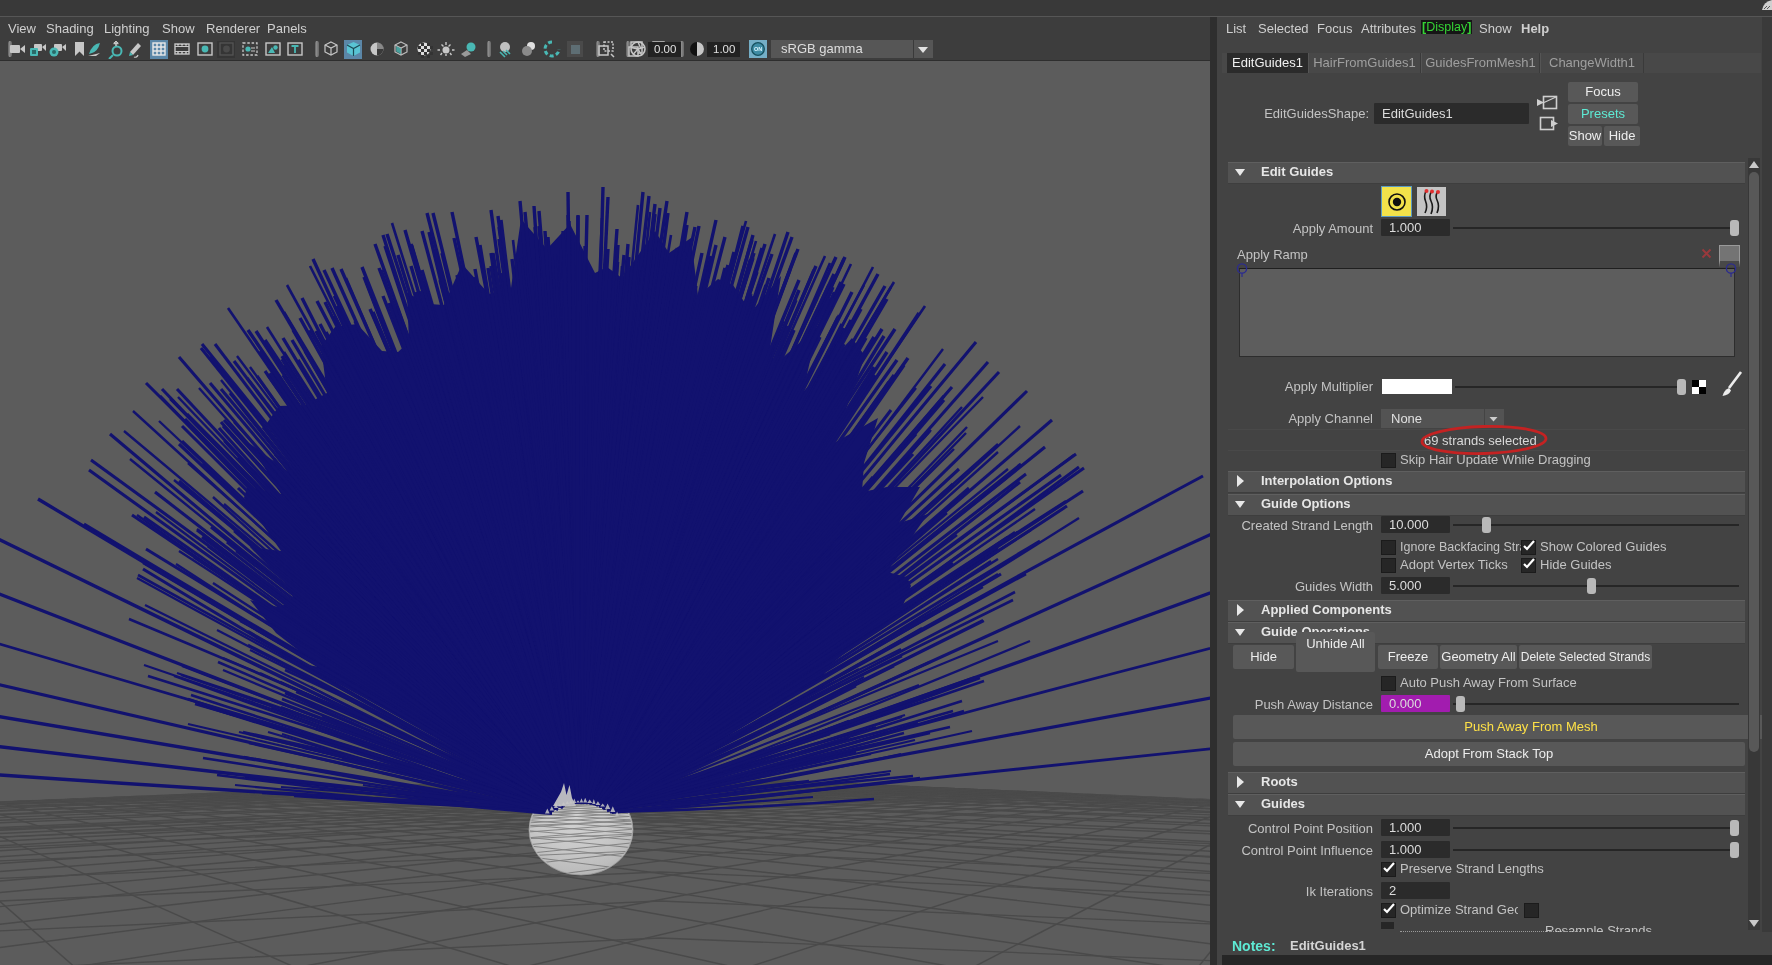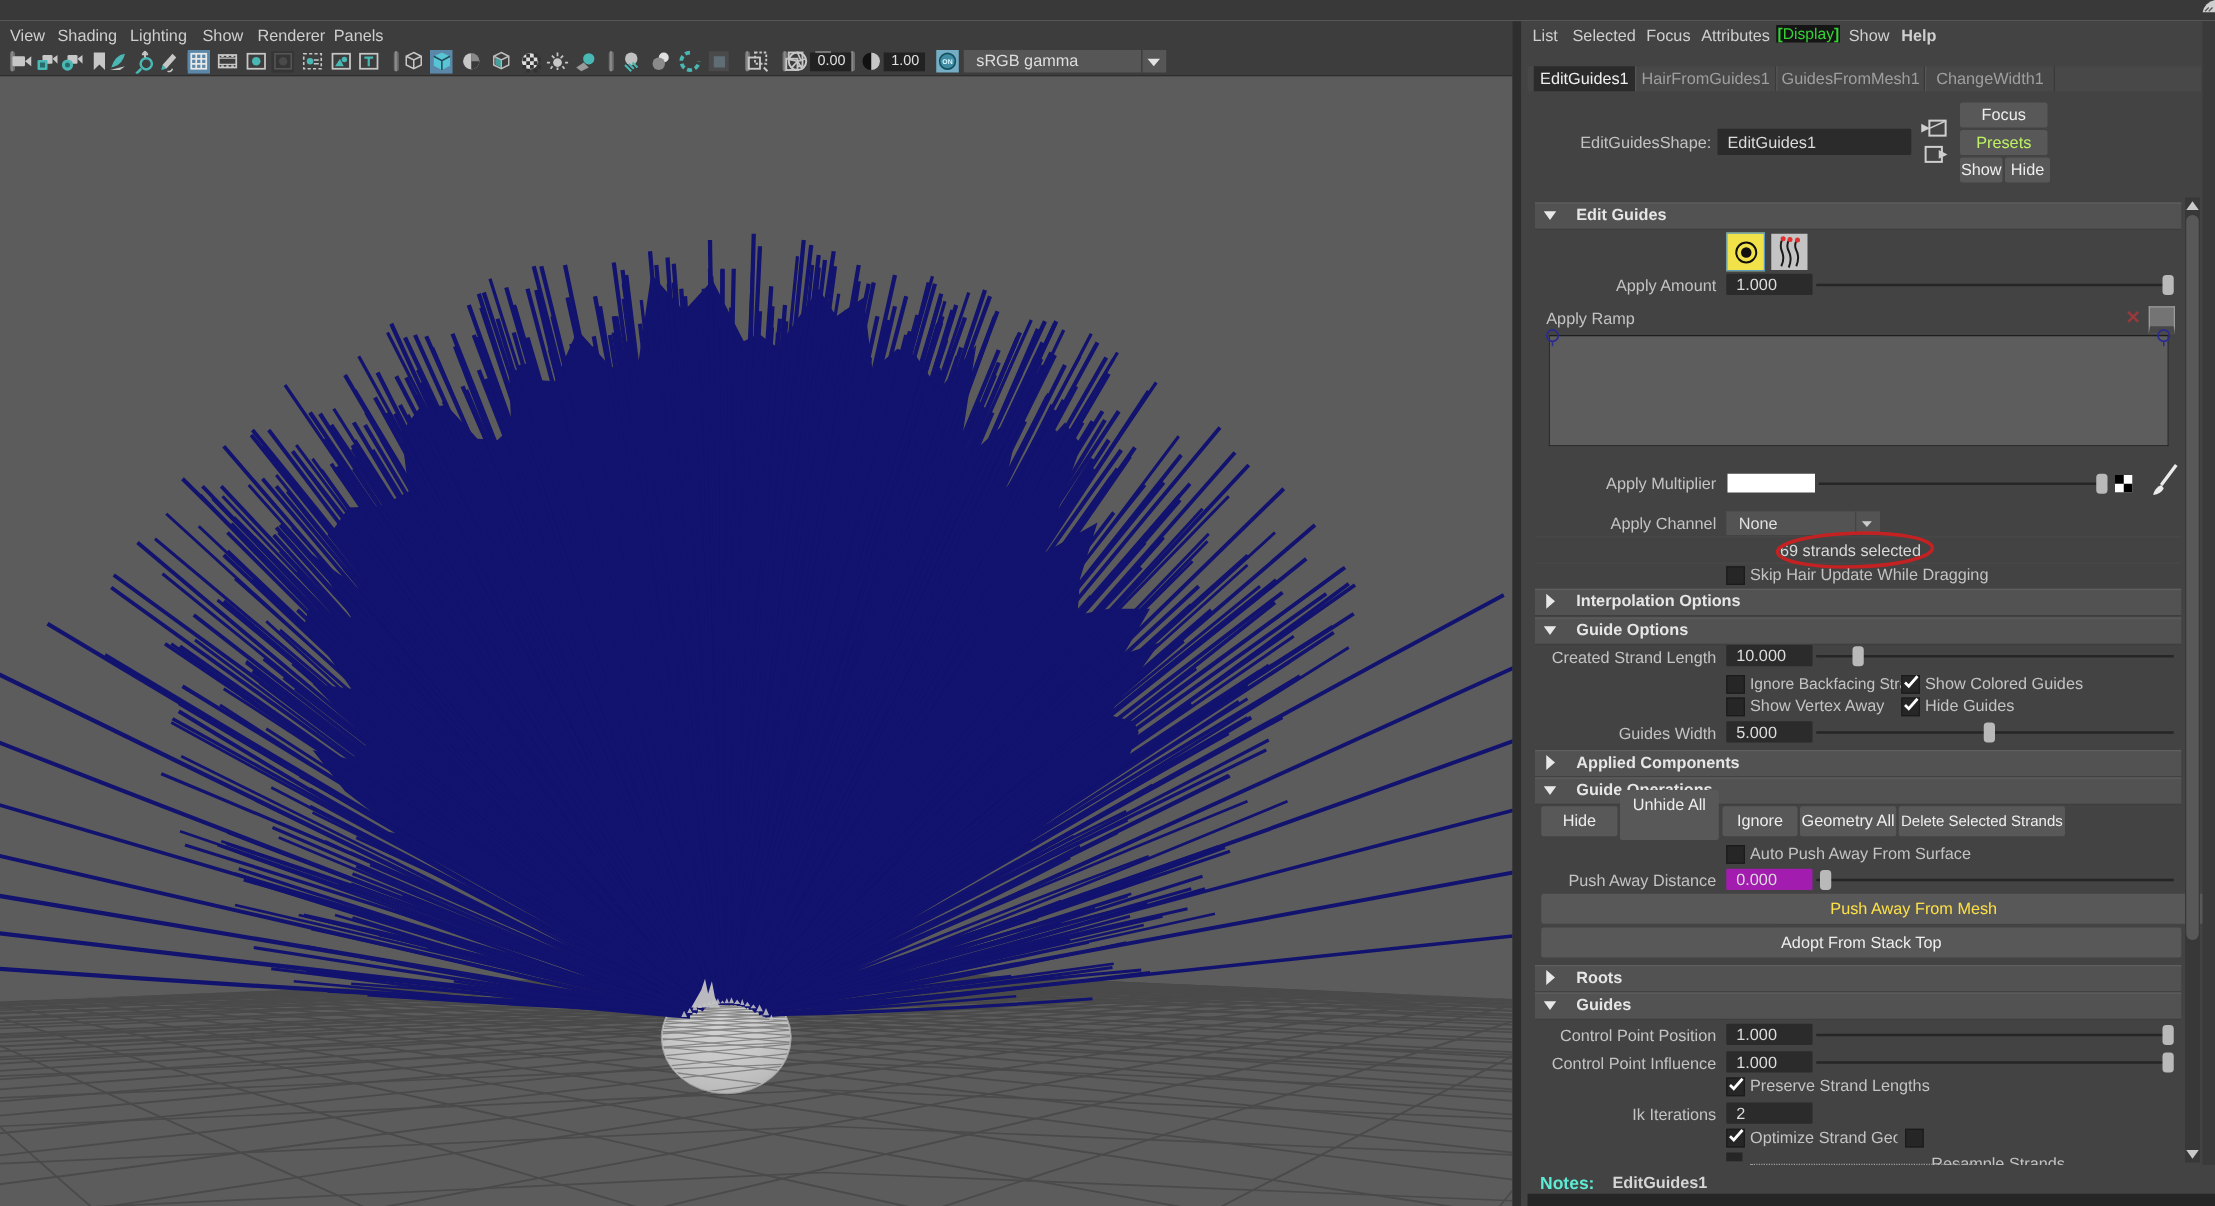--- a/index.html
+++ b/index.html
@@ -1232,21 +1232,21 @@
 <svg style="position:absolute;left:1536px;top:95px" width="24" height="16">
     <rect x="7.5" y="1.5" width="13" height="12" fill="none" stroke="#cfcfcf" stroke-width="1.6"></rect>
     <path d="M1 4 L1 11 L8 7.5 Z" fill="#cfcfcf"></path>
     <path d="M8 7.5 L20 2" stroke="#cfcfcf" stroke-width="1.2"></path>
   </svg>
 <svg style="position:absolute;left:1537px;top:116px" width="24" height="16">
     <rect x="3.5" y="1.5" width="13" height="12" fill="none" stroke="#cfcfcf" stroke-width="1.6"></rect>
     <path d="M14 4 L14 11 L21 7.5 Z" fill="#cfcfcf"></path>
   </svg>
 <div style="position:absolute;left:1568px;top:82px;width:70px;height:20px;background:#585858;border-radius:2px;color:#ededed;font-size:13px;line-height:20px;text-align:center;white-space:nowrap;overflow:hidden">Focus</div>
-<div style="position:absolute;left:1568px;top:104px;width:70px;height:20px;background:#585858;border-radius:2px;color:#bef264;font-size:13px;line-height:20px;text-align:center;white-space:nowrap;overflow:hidden">Presets</div>
+<div style="position:absolute;left:1568px;top:104px;width:70px;height:20px;background:#585858;border-radius:2px;color:#5eead4;font-size:13px;line-height:20px;text-align:center;white-space:nowrap;overflow:hidden">Presets</div>
 <div style="position:absolute;left:1568px;top:126px;width:34px;height:20px;background:#585858;border-radius:2px;color:#ededed;font-size:13px;line-height:20px;text-align:center;white-space:nowrap;overflow:hidden">Show</div>
 <div style="position:absolute;left:1604px;top:126px;width:36px;height:20px;background:#585858;border-radius:2px;color:#ededed;font-size:13px;line-height:20px;text-align:center;white-space:nowrap;overflow:hidden">Hide</div>
 <div style="position:absolute;left:1228px;top:162px;width:517px;height:20px;background:#525252;border-top:1px solid #5f5f5f;border-bottom:1px solid #3e3e3e"></div>
 <svg style="position:absolute;left:1230px;top:162px" width="20" height="20">
     <path d="M5 7 L15 7 L10 14 Z" fill="#e8e8e8"></path>
   </svg>
 <div style="position:absolute;left:1261px;top:164px;color:#e6e6e6;font-size:13px;font-weight:bold">Edit Guides</div>
 <div style="position:absolute;left:1381px;top:186px;width:29px;height:29px;background:#f2e24a;border:1.5px solid #5a9ac2"></div>
 <svg style="position:absolute;left:1381px;top:186px" width="31" height="31">
     <circle cx="16" cy="16" r="8" fill="none" stroke="#101010" stroke-width="1.6"></circle>
@@ -1318,21 +1318,21 @@
 <div style="position:absolute;left:1453px;top:524px;width:286px;height:2px;background:#262626"></div>
 <div style="position:absolute;left:1482px;top:517px;width:9px;height:16px;background:#b9b9b9;border-radius:3px"></div>
 <div style="position:absolute;left:1381px;top:540px;width:13px;height:13px;background:#262626;border:1px solid #1b1b1b"></div>
 <div style="position:absolute;left:1400px;top:540px;color:#c3c3c3;font-size:12.5px;font-weight:normal;white-space:nowrap;width:121px;overflow:hidden;">Ignore Backfacing Strands</div>
 <div style="position:absolute;left:1521px;top:540px;width:13px;height:13px;background:#262626;border:1px solid #1b1b1b"></div>
 <svg style="position:absolute;left:1521px;top:538px" width="16" height="16">
     <path d="M3 8 L6 11 L13 3" stroke="#fff" stroke-width="2.2" fill="none"></path>
   </svg>
 <div style="position:absolute;left:1540px;top:539px;color:#c3c3c3;font-size:13px;font-weight:normal;white-space:nowrap;">Show Colored Guides</div>
 <div style="position:absolute;left:1381px;top:558px;width:13px;height:13px;background:#262626;border:1px solid #1b1b1b"></div>
-<div style="position:absolute;left:1400px;top:557px;color:#c3c3c3;font-size:13px;font-weight:normal;white-space:nowrap;">Show Vertex Away</div>
+<div style="position:absolute;left:1400px;top:557px;color:#c3c3c3;font-size:13px;font-weight:normal;white-space:nowrap;">Adopt Vertex Ticks</div>
 <div style="position:absolute;left:1521px;top:558px;width:13px;height:13px;background:#262626;border:1px solid #1b1b1b"></div>
 <svg style="position:absolute;left:1521px;top:556px" width="16" height="16">
     <path d="M3 8 L6 11 L13 3" stroke="#fff" stroke-width="2.2" fill="none"></path>
   </svg>
 <div style="position:absolute;left:1540px;top:557px;color:#c3c3c3;font-size:13px;font-weight:normal;white-space:nowrap;">Hide Guides</div>
 <div style="position:absolute;right:399px;top:579px;color:#c3c3c3;font-size:13px;white-space:nowrap">Guides Width</div>
 <div style="position:absolute;left:1381px;top:577px;width:61px;height:17px;background:#2b2b2b;color:#dcdcdc;font-size:13px;line-height:17px;padding-left:8px;border-radius:1px">5.000</div>
 <div style="position:absolute;left:1453px;top:585px;width:286px;height:2px;background:#262626"></div>
 <div style="position:absolute;left:1587px;top:578px;width:9px;height:16px;background:#b9b9b9;border-radius:3px"></div>
 <div style="position:absolute;left:1228px;top:600px;width:517px;height:20px;background:#525252;border-top:1px solid #5f5f5f;border-bottom:1px solid #3e3e3e"></div>
@@ -1340,21 +1340,21 @@
     <path d="M7 4 L14 10 L7 16 Z" fill="#e8e8e8"></path>
   </svg>
 <div style="position:absolute;left:1261px;top:602px;color:#e6e6e6;font-size:13px;font-weight:bold">Applied Components</div>
 <div style="position:absolute;left:1228px;top:622px;width:517px;height:20px;background:#525252;border-top:1px solid #5f5f5f;border-bottom:1px solid #3e3e3e"></div>
 <svg style="position:absolute;left:1230px;top:622px" width="20" height="20">
     <path d="M5 7 L15 7 L10 14 Z" fill="#e8e8e8"></path>
   </svg>
 <div style="position:absolute;left:1261px;top:624px;color:#e6e6e6;font-size:13px;font-weight:bold">Guide Operations</div>
 <div style="position:absolute;left:1233px;top:645px;width:61px;height:24px;background:#585858;border-radius:2px;color:#ededed;font-size:13px;line-height:24px;text-align:center;white-space:nowrap;overflow:hidden">Hide</div>
 <div style="position:absolute;left:1296px;top:632px;width:79px;height:40px;background:#585858;border-radius:2px;color:#ededed;font-size:13px;line-height:24px;text-align:center;white-space:nowrap;overflow:hidden">Unhide All</div>
-<div style="position:absolute;left:1378px;top:645px;width:60px;height:24px;background:#585858;border-radius:2px;color:#ededed;font-size:13px;line-height:24px;text-align:center;white-space:nowrap;overflow:hidden">Ignore</div>
+<div style="position:absolute;left:1378px;top:645px;width:60px;height:24px;background:#585858;border-radius:2px;color:#ededed;font-size:13px;line-height:24px;text-align:center;white-space:nowrap;overflow:hidden">Freeze</div>
 <div style="position:absolute;left:1440px;top:645px;width:77px;height:24px;background:#585858;border-radius:2px;color:#ededed;font-size:13px;line-height:24px;text-align:center;white-space:nowrap;overflow:hidden">Geometry All</div>
 <div style="position:absolute;left:1519px;top:645px;width:133px;height:24px;background:#585858;border-radius:2px;color:#ededed;font-size:12px;line-height:24px;text-align:center;white-space:nowrap;overflow:hidden">Delete Selected Strands</div>
 <div style="position:absolute;left:1381px;top:676px;width:13px;height:13px;background:#262626;border:1px solid #1b1b1b"></div>
 <div style="position:absolute;left:1400px;top:675px;color:#c3c3c3;font-size:13px;font-weight:normal;white-space:nowrap;">Auto Push Away From Surface</div>
 <div style="position:absolute;right:399px;top:697px;color:#c3c3c3;font-size:13px;white-space:nowrap">Push Away Distance</div>
 <div style="position:absolute;left:1381px;top:695px;width:61px;height:17px;background:#a21caf;color:#dcdcdc;font-size:13px;line-height:17px;padding-left:8px;border-radius:1px">0.000</div>
 <div style="position:absolute;left:1453px;top:703px;width:286px;height:2px;background:#262626"></div>
 <div style="position:absolute;left:1456px;top:696px;width:9px;height:16px;background:#b9b9b9;border-radius:3px"></div>
 <div style="position:absolute;left:1233px;top:715px;width:596px;height:24px;background:#585858;border-radius:2px;color:#fde047;font-size:13px;line-height:24px;text-align:center;white-space:nowrap;overflow:hidden">Push Away From Mesh</div>
 <div style="position:absolute;left:1233px;top:742px;width:512px;height:24px;background:#585858;border-radius:2px;color:#ededed;font-size:13px;line-height:24px;text-align:center;white-space:nowrap;overflow:hidden">Adopt From Stack Top</div>

